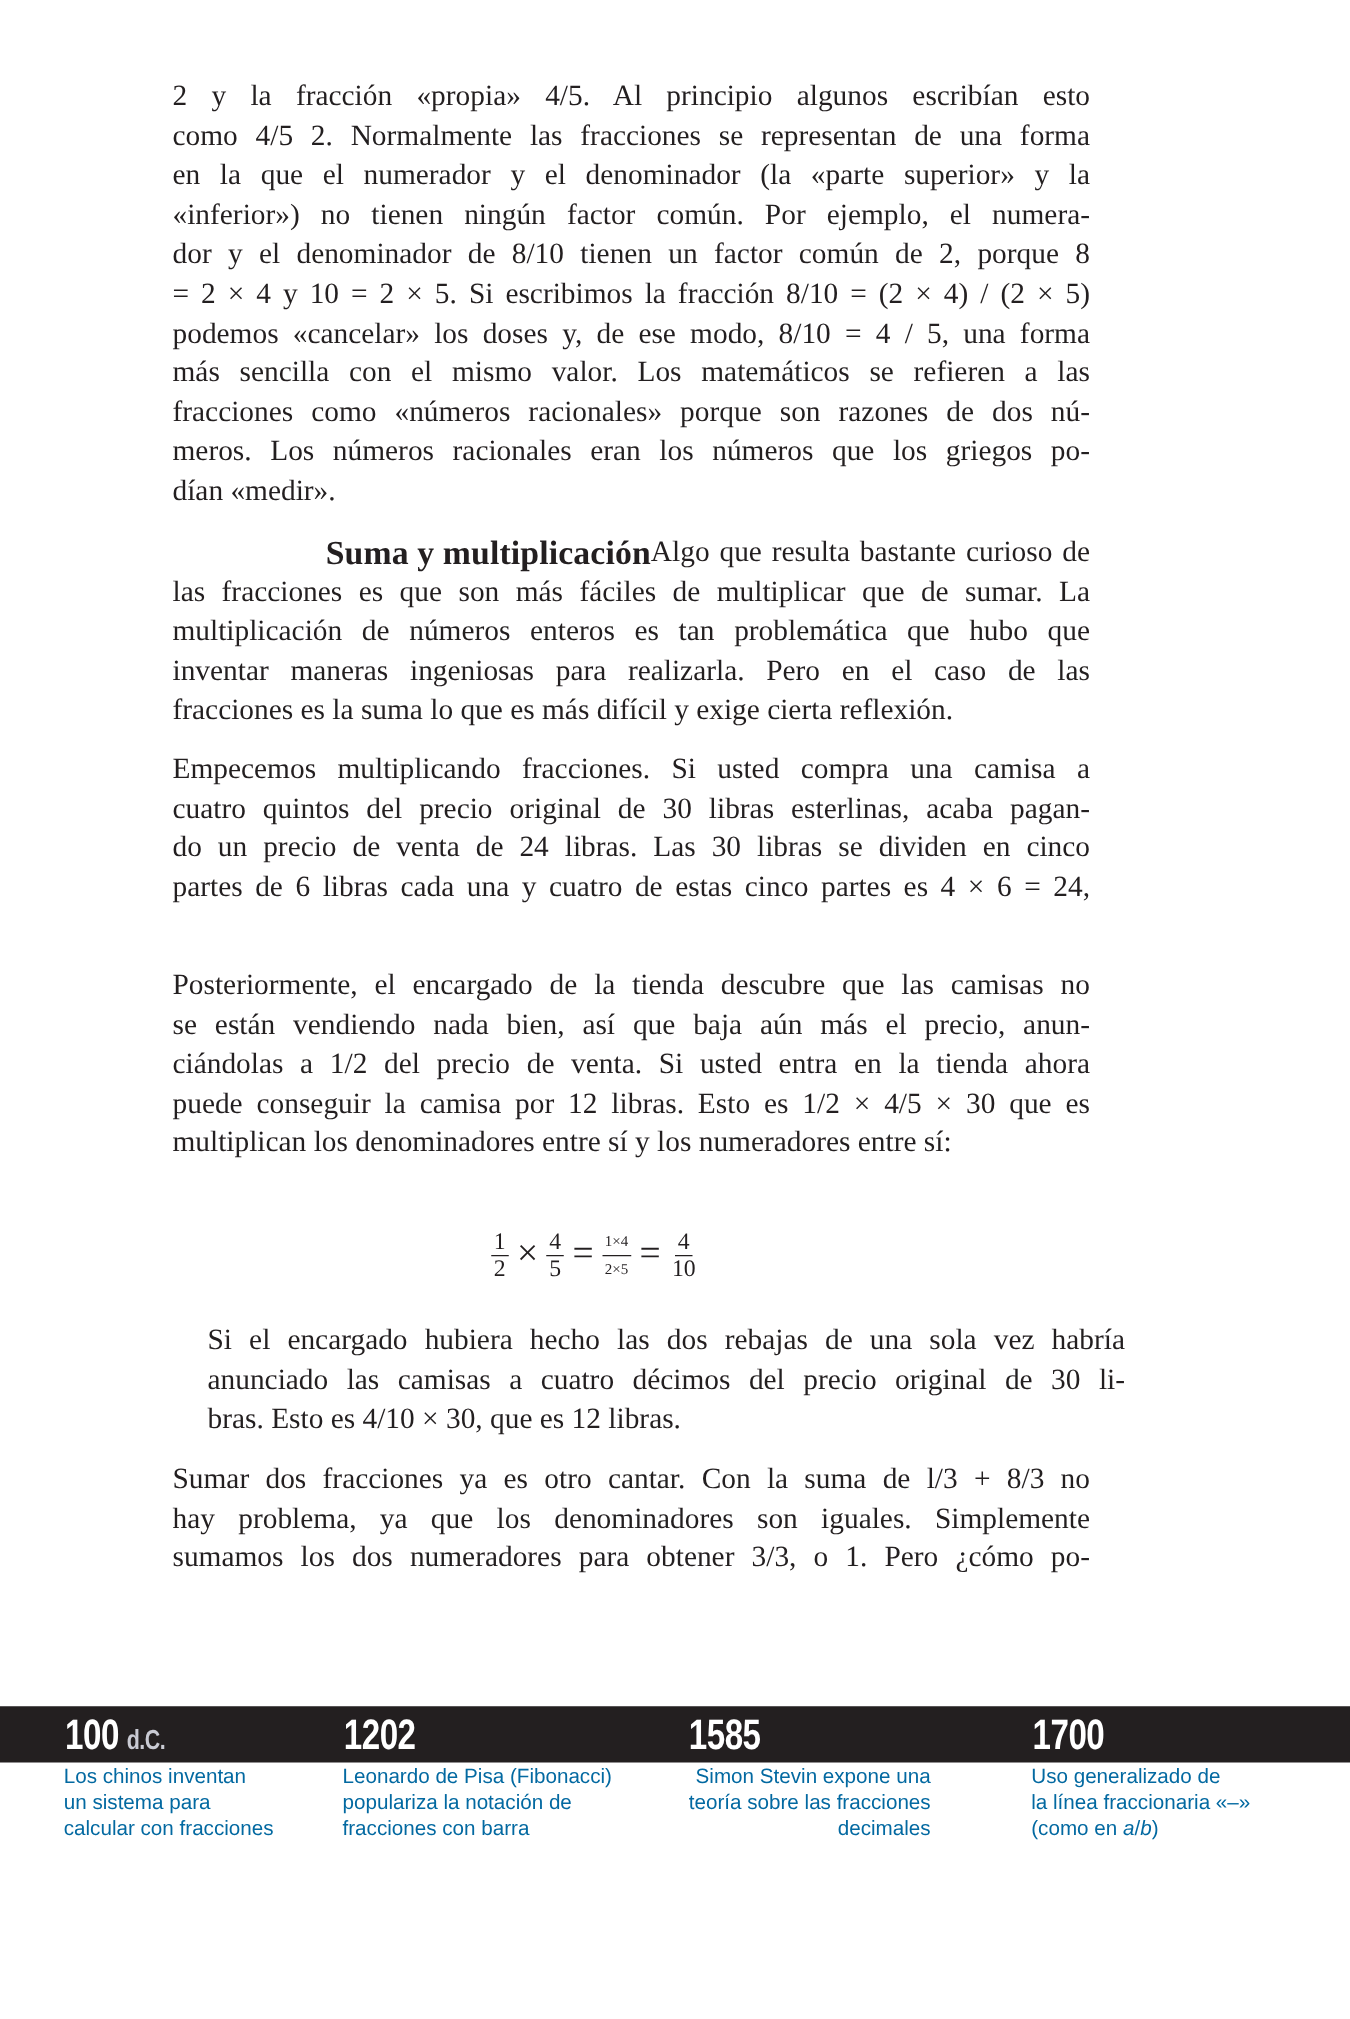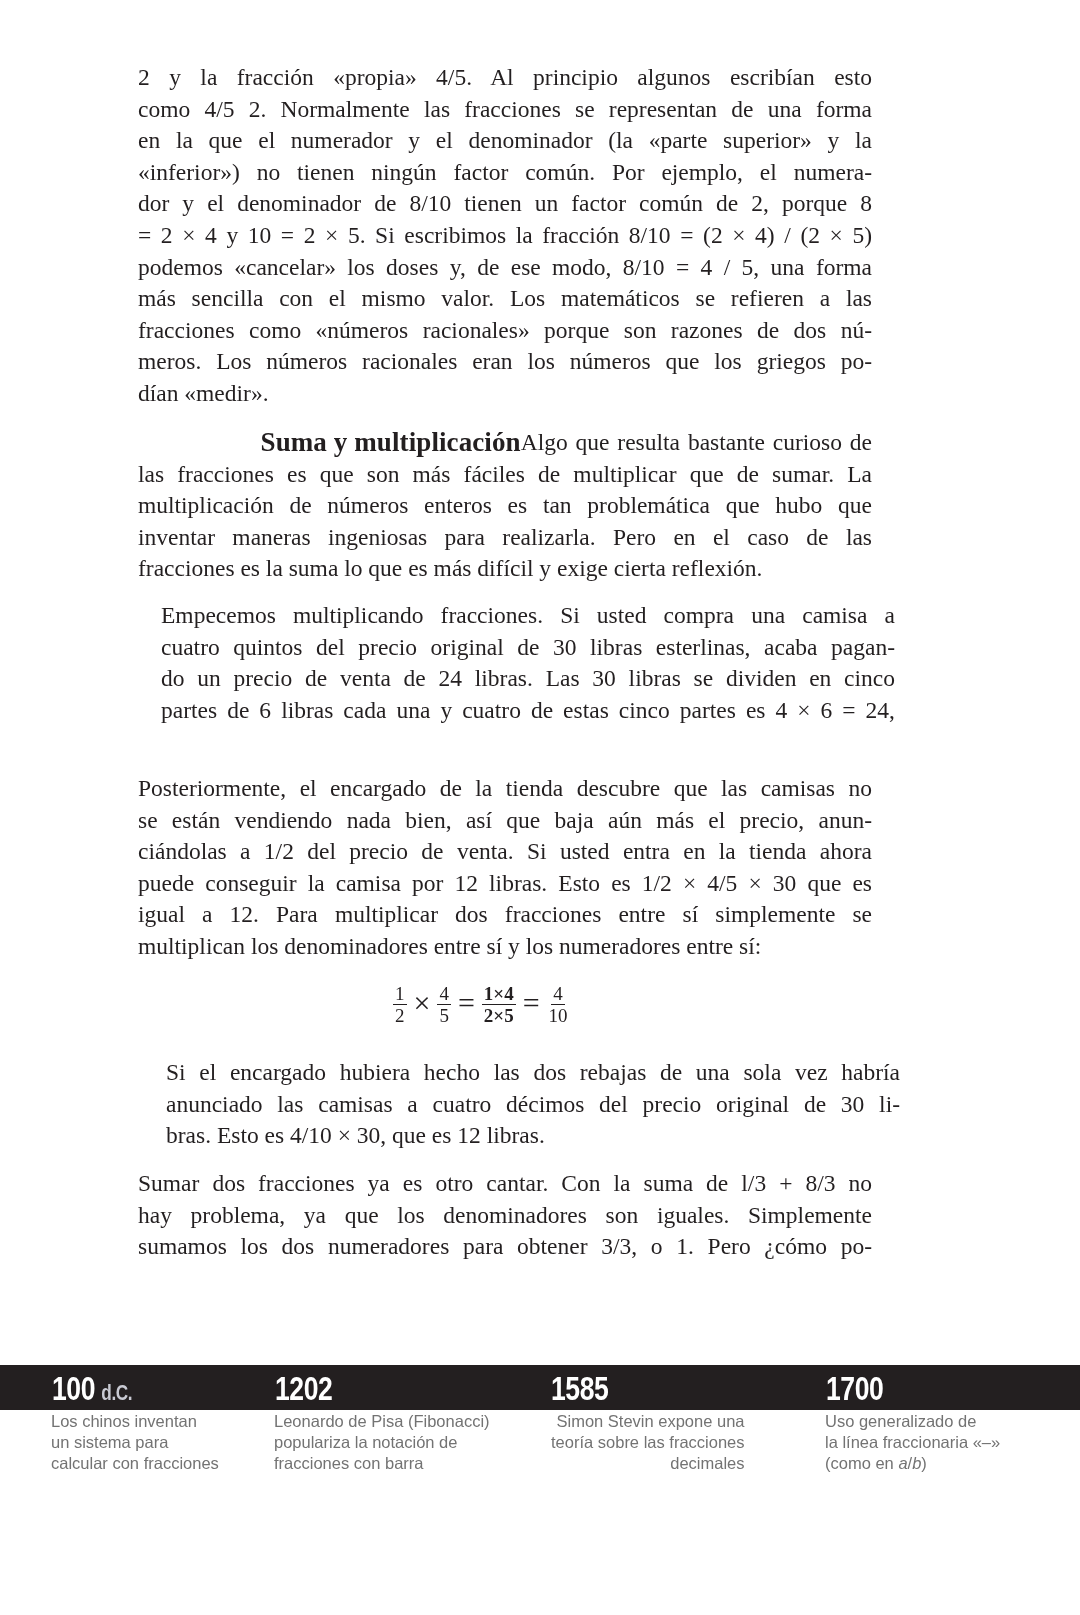--- a/index.html
+++ b/index.html
@@ -12,30 +12,30 @@
   .para { position: absolute; left: 138px; width: 734px; font-size: 23.5px; line-height: 31.6px; }
   .line { display: block; height: 31.6px; white-space: nowrap; text-align: justify; text-align-last: justify; }
   .line.last { text-align-last: left; }
   .heading { font-weight: bold; font-size: 27px; letter-spacing: 0.1px; }
 
   .equation { position: absolute; left: 390px; top: 976px; height: 56px; width: 230px;
     display: flex; align-items: center; font-family: "Liberation Serif", serif; color: #231f20; }
   .frac { display: inline-flex; flex-direction: column; align-items: center; margin: 0 3px; }
   .frac .num, .frac .den { font-size: 19px; line-height: 21px; padding: 0 2px; }
   .frac .num { border-bottom: 1.3px solid #231f20; }
-  .frac.small .num, .frac.small .den { font-size: 19px; font-weight: bold; }
+  .frac.small .num, .frac.small .den { font-size: 12px; }
   .op { font-size: 30px; margin: 0 4px; line-height: 1; position: relative; top: -1px; }
 
   .band { position: absolute; left: 0; top: 1365px; width: 1080px; height: 45px; background: #231f20; }
   .year { position: absolute; top: 1367px; height: 42px; display: flex; align-items: baseline;
     font-family: "Liberation Sans", sans-serif; font-weight: bold; color: #ffffff;
     font-size: 34px; line-height: 42px; transform: scaleX(0.78); transform-origin: left center; letter-spacing: -0.5px; }
   .era { color: #c9cad3; font-size: 22px; margin-left: 8px; }
   .event { position: absolute; top: 1411px; font-family: "Liberation Sans", sans-serif;
-    font-size: 16.5px; line-height: 21px; color: #737373; white-space: nowrap; }
+    font-size: 16.5px; line-height: 21px; color: #0369a1; white-space: nowrap; }
   .event span { display: block; }
   i.var { font-style: italic; }
 </style>
 </head>
 <body>
 
 <div class="page">
 
   <div class="para" style="top:62px;">
     <span class="line">2 y la fracción «propia» 4/5. Al principio algunos escribían esto</span>
@@ -55,33 +55,32 @@
     <span class="line" style="display:flex; justify-content:flex-end; text-align-last:auto;">
       <span class="heading">Suma y multiplicación</span>
       <span style="word-spacing:2px;">Algo que resulta bastante curioso de</span>
     </span>
     <span class="line">las fracciones es que son más fáciles de multiplicar que de sumar. La</span>
     <span class="line">multiplicación de números enteros es tan problemática que hubo que</span>
     <span class="line">inventar maneras ingeniosas para realizarla. Pero en el caso de las</span>
     <span class="line last">fracciones es la suma lo que es más difícil y exige cierta reflexión.</span>
   </div>
 
-  <div class="para" style="top:600px;margin-left:23px;">
+  <div class="para" style="top:600px;">
     <span class="line">Empecemos multiplicando fracciones. Si usted compra una camisa a</span>
     <span class="line">cuatro quintos del precio original de 30 libras esterlinas, acaba pagan-</span>
     <span class="line">do un precio de venta de 24 libras. Las 30 libras se dividen en cinco</span>
     <span class="line">partes de 6 libras cada una y cuatro de estas cinco partes es 4 × 6 = 24,</span>
   </div>
 
   <div class="para" style="top:773px;">
     <span class="line">Posteriormente, el encargado de la tienda descubre que las camisas no</span>
     <span class="line">se están vendiendo nada bien, así que baja aún más el precio, anun-</span>
     <span class="line">ciándolas a 1/2 del precio de venta. Si usted entra en la tienda ahora</span>
     <span class="line">puede conseguir la camisa por 12 libras. Esto es 1/2 × 4/5 × 30 que es</span>
-    <span class="line">igual a 12. Para multiplicar dos fracciones entre sí simplemente se</span>
     <span class="line last">multiplican los denominadores entre sí y los numeradores entre sí:</span>
   </div>
 
   <div class="equation">
     <span class="frac">
       <span class="num">1</span>
       <span class="den">2</span>
     </span>
     <span class="op">×</span>
     <span class="frac">

